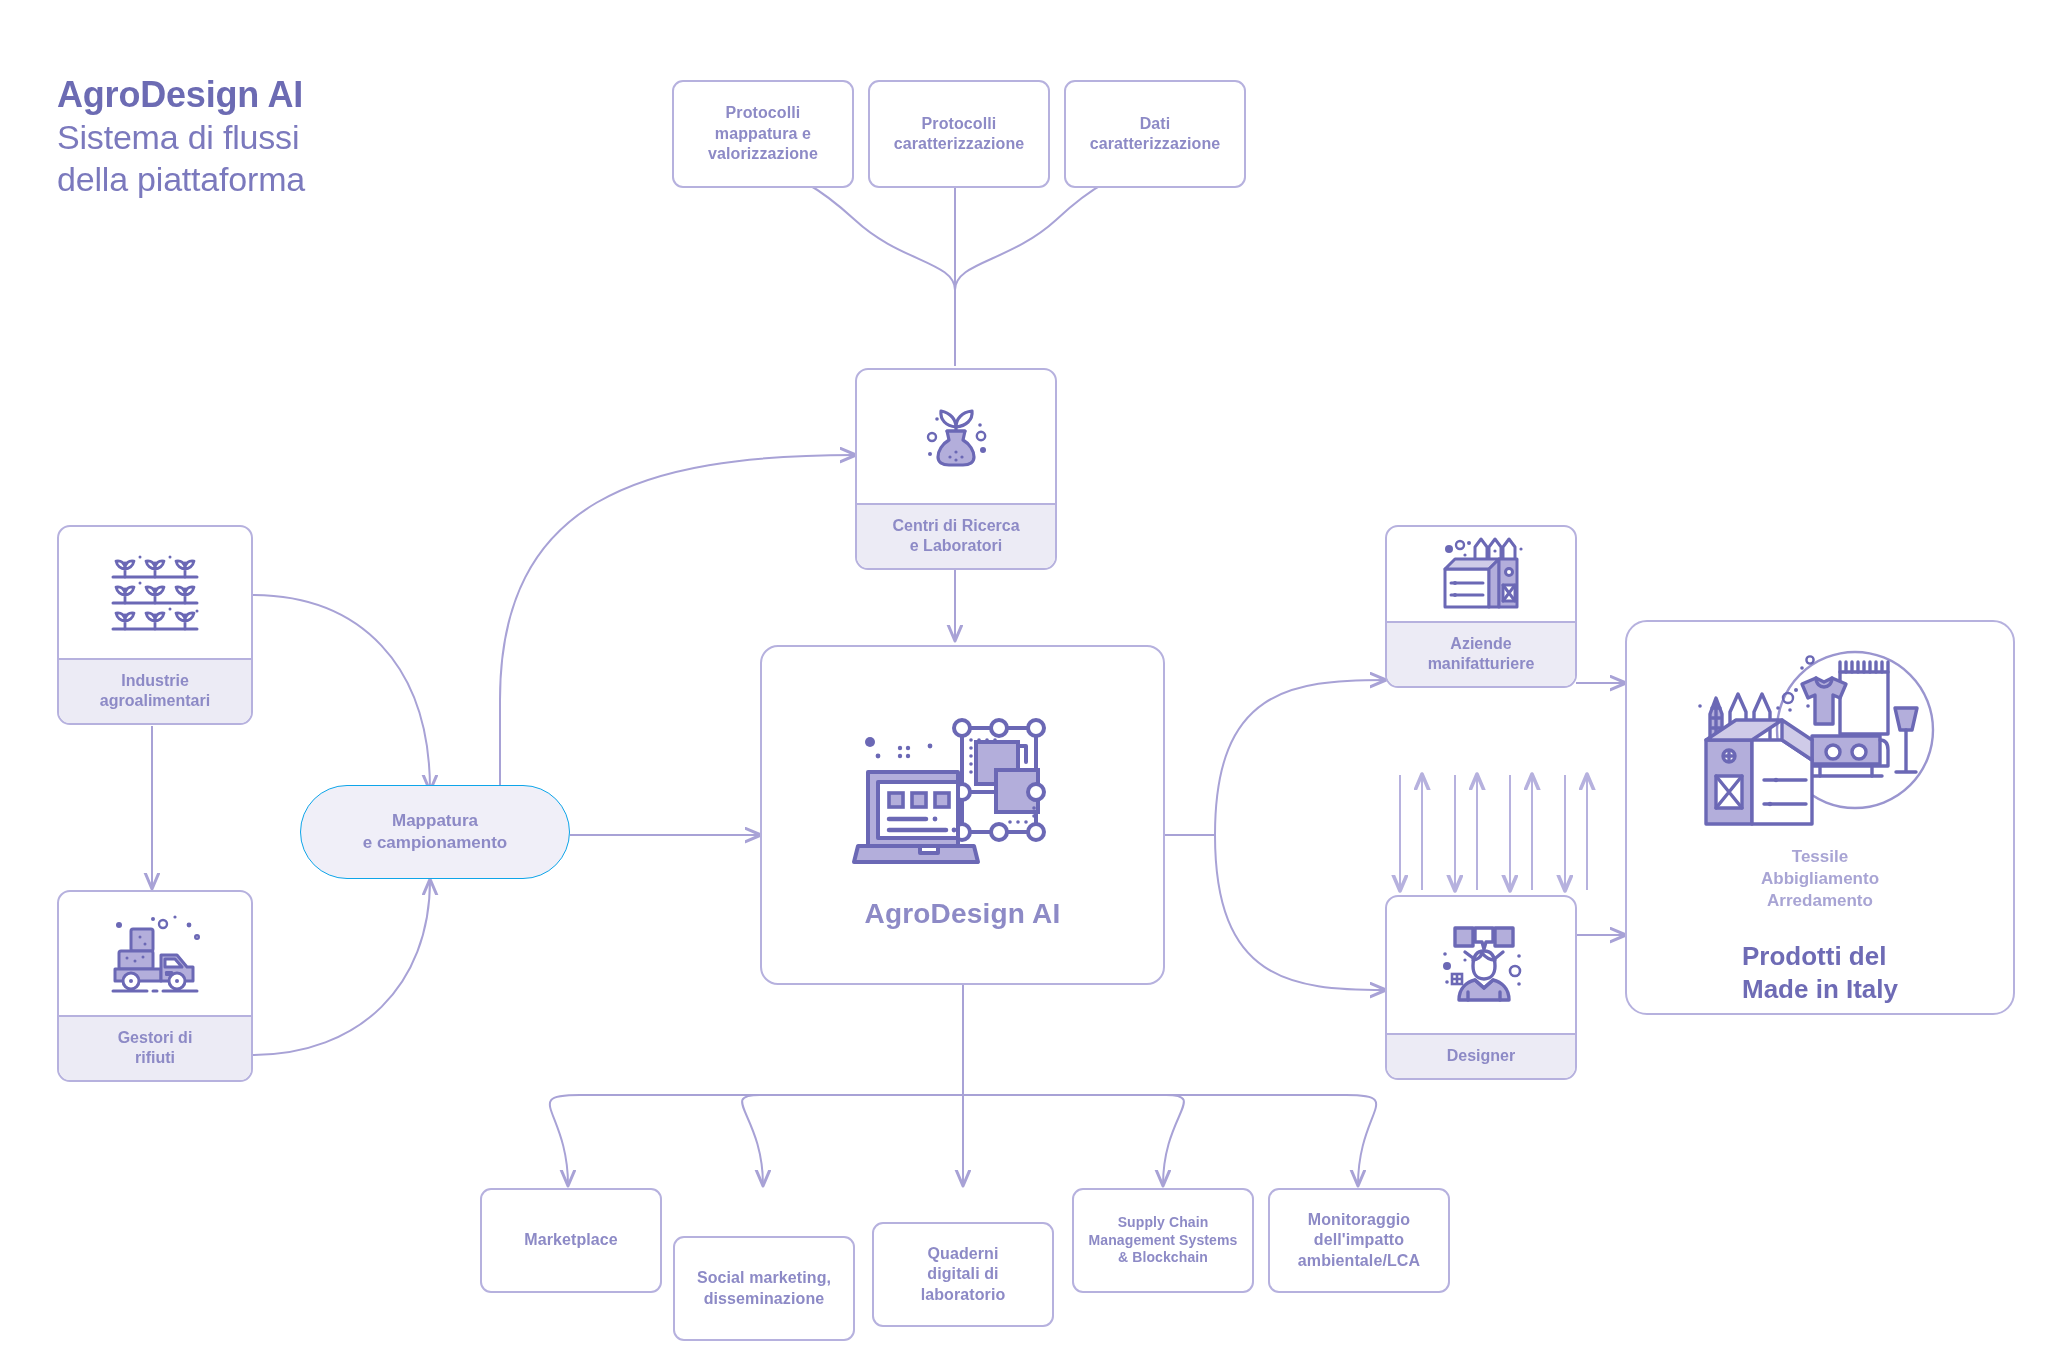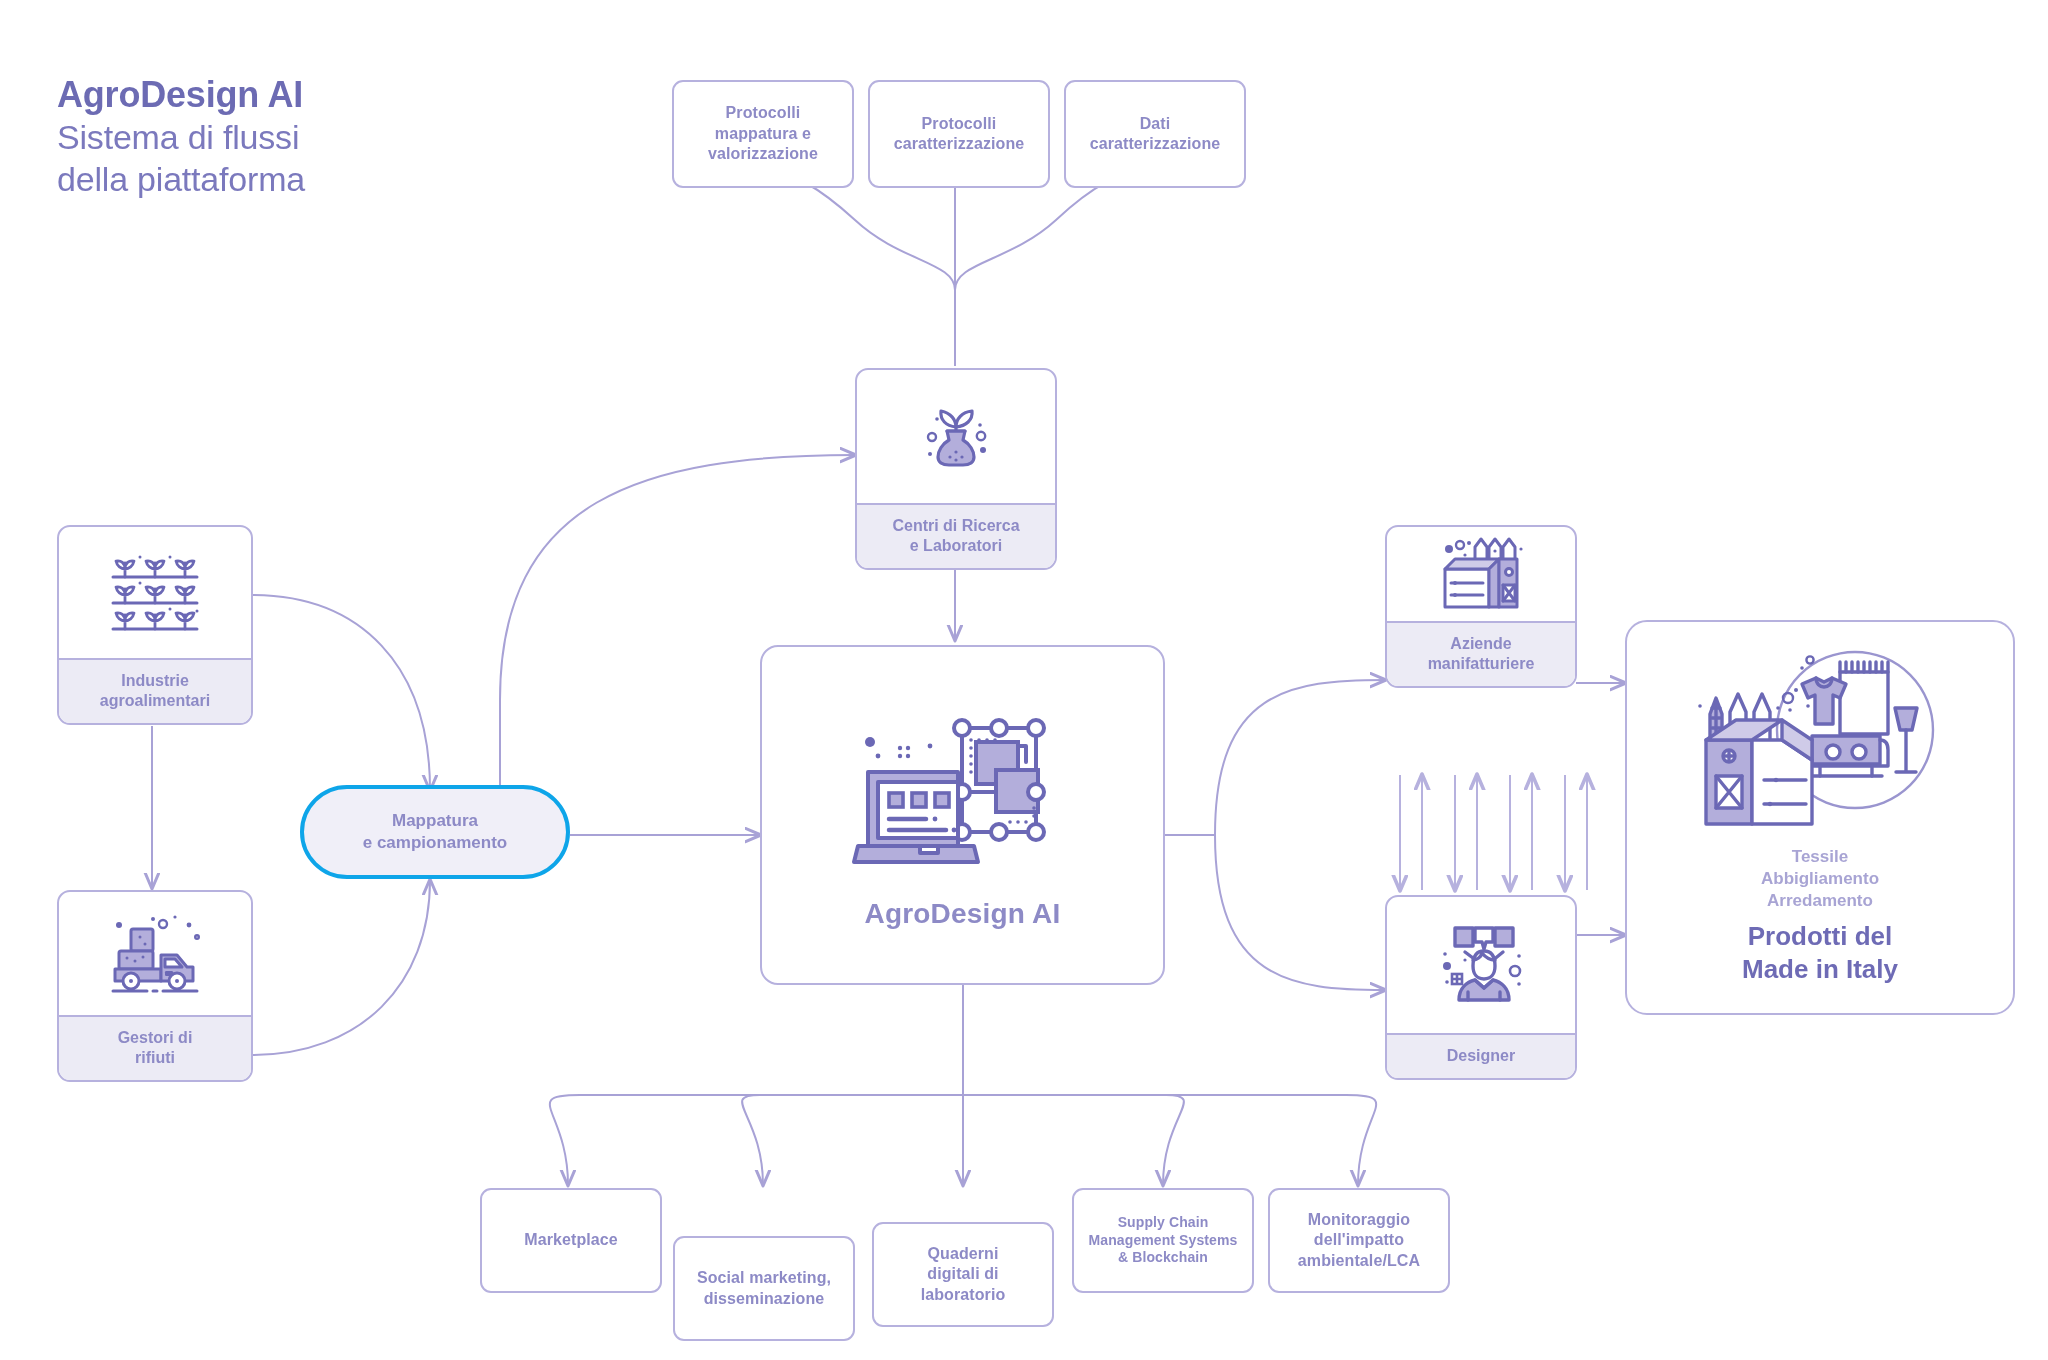--- a/index.html
+++ b/index.html
@@ -49,21 +49,21 @@
   }
   .actor .foot{
     background:#ecebf5;border-top:2px solid #b6b1de;
     color:#8d8ac6;font-size:16px;font-weight:bold;text-align:center;
     line-height:1.25;padding:11px 4px 12px;
   }
 
   
   .pill{
     position:absolute;background:#f0eff8;
-    border:4px solid #0ea5e9;border-radius:999px;
+    border:1px solid #0ea5e9;border-radius:999px;
     display:flex;align-items:center;justify-content:center;
     text-align:center;box-sizing:border-box;
   }
   .pill .lbl{color:#8d8ac6;font-size:17px;font-weight:bold;line-height:1.3;}
 
   
   .hub{
     position:absolute;background:#ffffff;
     border:2px solid #b6b1de;border-radius:18px;
     box-sizing:border-box;
@@ -80,21 +80,21 @@
     box-sizing:border-box;
     display:flex;flex-direction:column;align-items:center;
     padding-top:26px;
   }
   .product .sub{
     color:#a8a4d4;font-size:17px;font-weight:bold;line-height:1.3;
     text-align:center;margin-top:8px;
   }
   .product .main{
     color:#6e6bb5;font-size:26px;font-weight:bold;line-height:1.25;
-    text-align:center;margin-top:8px;
+    margin-top:28px;
   }
   svg{display:block;}
 </style>
 </head>
 <body>
 
 <div id="stage">
 
   <svg id="edges" viewBox="0 0 2048 1360">
     <defs>

